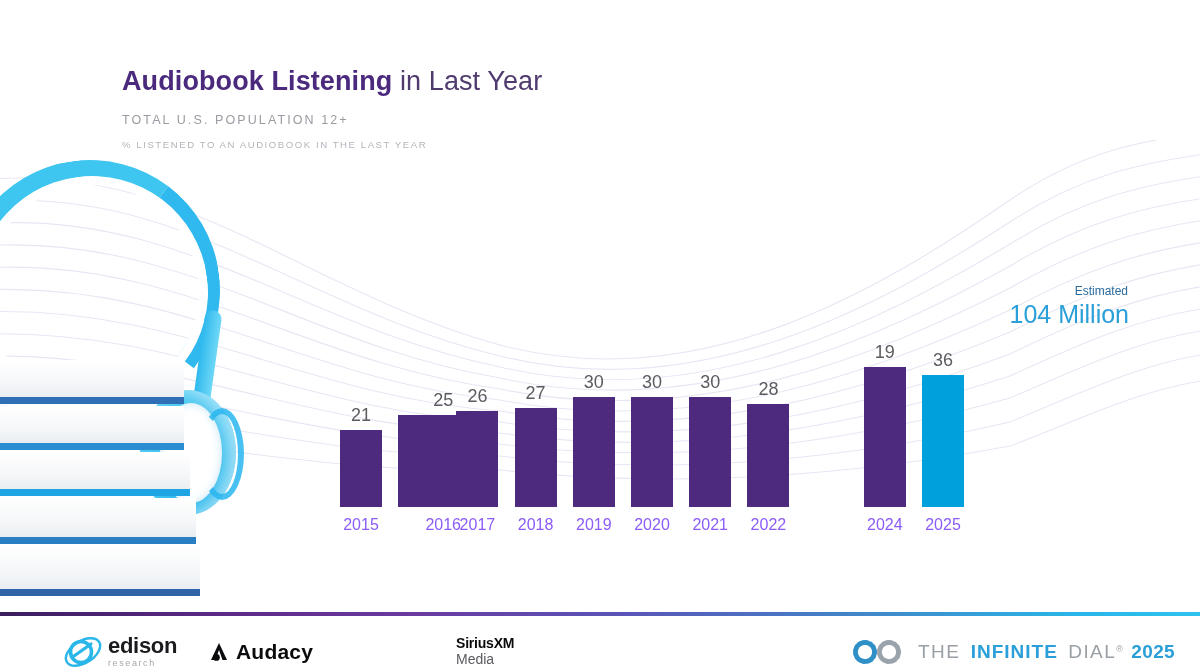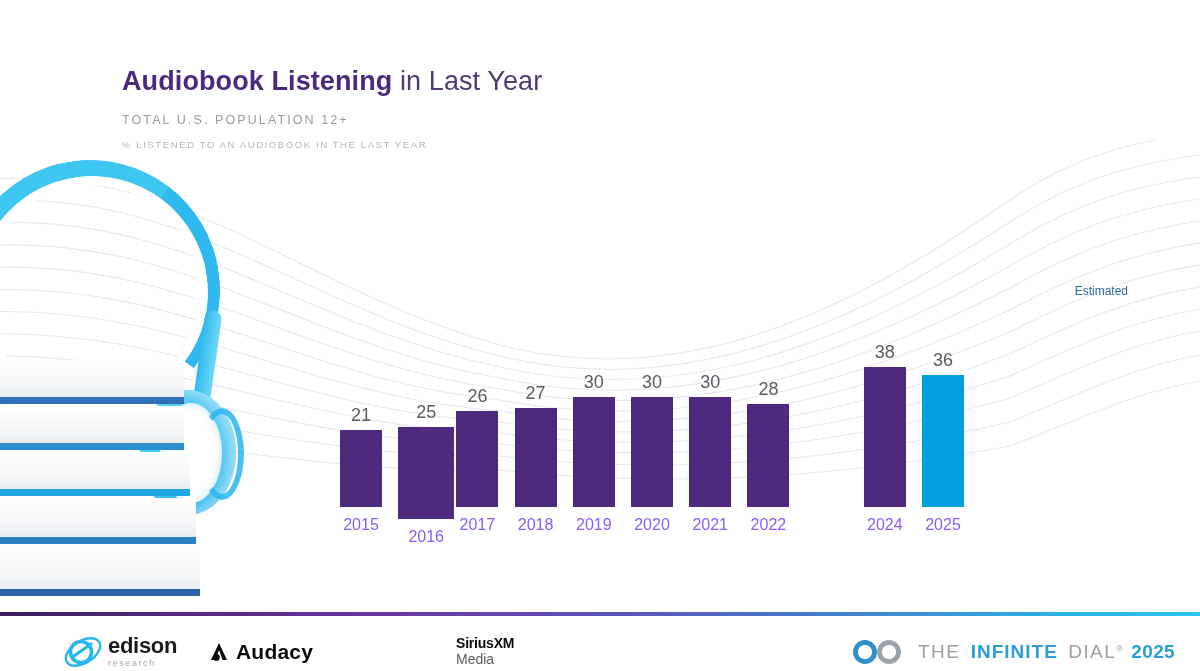--- a/index.html
+++ b/index.html
@@ -130,28 +130,29 @@
       <div class="edge"></div>
         <div class="spine" style="background:#2e63a8;"></div>
     </div>
   </div>
 
   <div id="title"><b>Audiobook Listening</b><span class="light"> in Last Year</span></div>
   <div id="sub1">TOTAL U.S. POPULATION 12+</div>
   <div id="sub2">% LISTENED TO AN AUDIOBOOK IN THE LAST YEAR</div>
 
   <div id="est-label">Estimated</div>
+  <div id="est-value">104 Million</div>
 
   <div id="chart">
       <div class="bar" style="left: 340px; width: 42px; bottom: 164px; height: 77.28px; border-radius: 12px;">
         <div class="bar-rect" style="height: 100%; background: rgb(78, 42, 126);"></div>
         <div class="bar-val" style="bottom: 81.28px;">21</div>
         <div class="bar-year" style="top: 86.28px;">2015</div>
       </div>
-      <div class="bar" style="left: 398.2px; width: 56px; bottom: 152px; height: 92px;">
+      <div class="bar" style="left: 398.2px; width: 56px; bottom: 164px; height: 92px; padding-left: 34px;">
         <div class="bar-rect" style="height: 100%; background: rgb(78, 42, 126);"></div>
         <div class="bar-val" style="bottom: 96px;">25</div>
         <div class="bar-year" style="top: 101px;">2016</div>
       </div>
       <div class="bar" style="left: 456.4px; width: 42px; bottom: 164px; height: 95.68px; border-radius: 8px;">
         <div class="bar-rect" style="height: 100%; background: rgb(78, 42, 126);"></div>
         <div class="bar-val" style="bottom: 99.68px;">26</div>
         <div class="bar-year" style="top: 104.68px;">2017</div>
       </div>
       <div class="bar" style="left: 514.6px; width: 42px; bottom: 164px; height: 99.36px;">
@@ -174,21 +175,21 @@
         <div class="bar-val" style="bottom: 114.4px;">30</div>
         <div class="bar-year" style="top: 119.4px;">2021</div>
       </div>
       <div class="bar" style="left: 747.4px; width: 42px; bottom: 164px; height: 103.04px;">
         <div class="bar-rect" style="height: 100%; background: rgb(78, 42, 126);"></div>
         <div class="bar-val" style="bottom: 107.04px;">28</div>
         <div class="bar-year" style="top: 112.04px;">2022</div>
       </div>
       <div class="bar" style="left: 863.8px; width: 42px; bottom: 164px; height: 139.84px;">
         <div class="bar-rect" style="height: 100%; background: rgb(78, 42, 126);"></div>
-        <div class="bar-val" style="bottom: 143.84px;">38</div>
+        <div class="bar-val" style="bottom: 143.84px;">19</div>
         <div class="bar-year" style="top: 148.84px;">2024</div>
       </div>
       <div class="bar" style="left: 922px; width: 42px; bottom: 164px; height: 132.48px;">
         <div class="bar-rect" style="height: 100%; background: rgb(0, 160, 220);"></div>
         <div class="bar-val" style="bottom: 136.48px;">36</div>
         <div class="bar-year" style="top: 141.48px;">2025</div>
       </div>
     </div>
 
   <div id="rule"></div>

